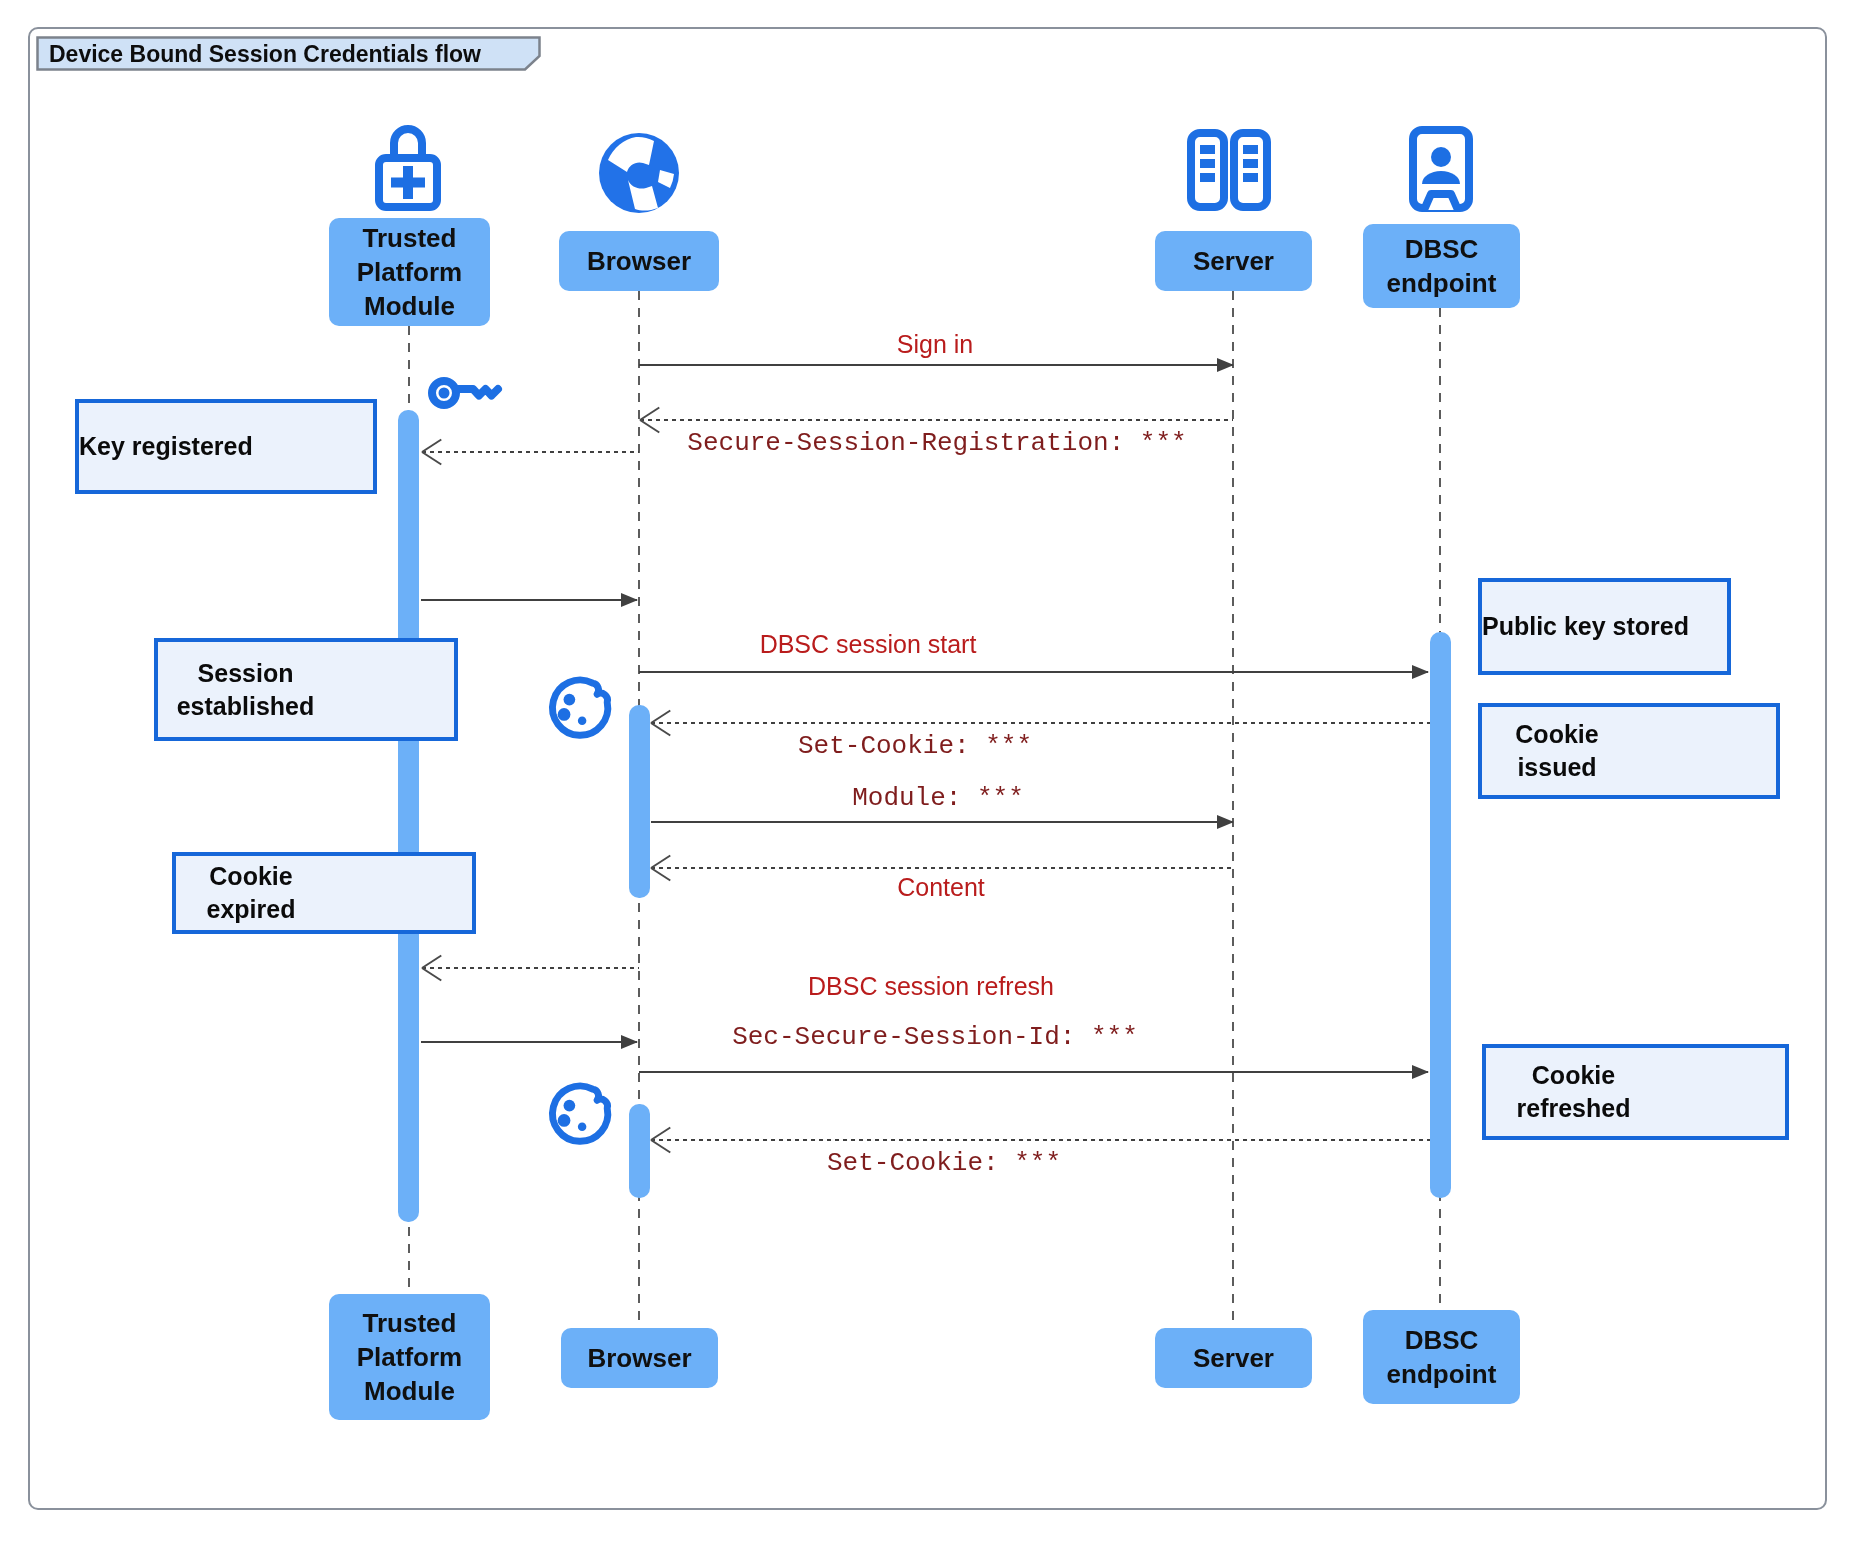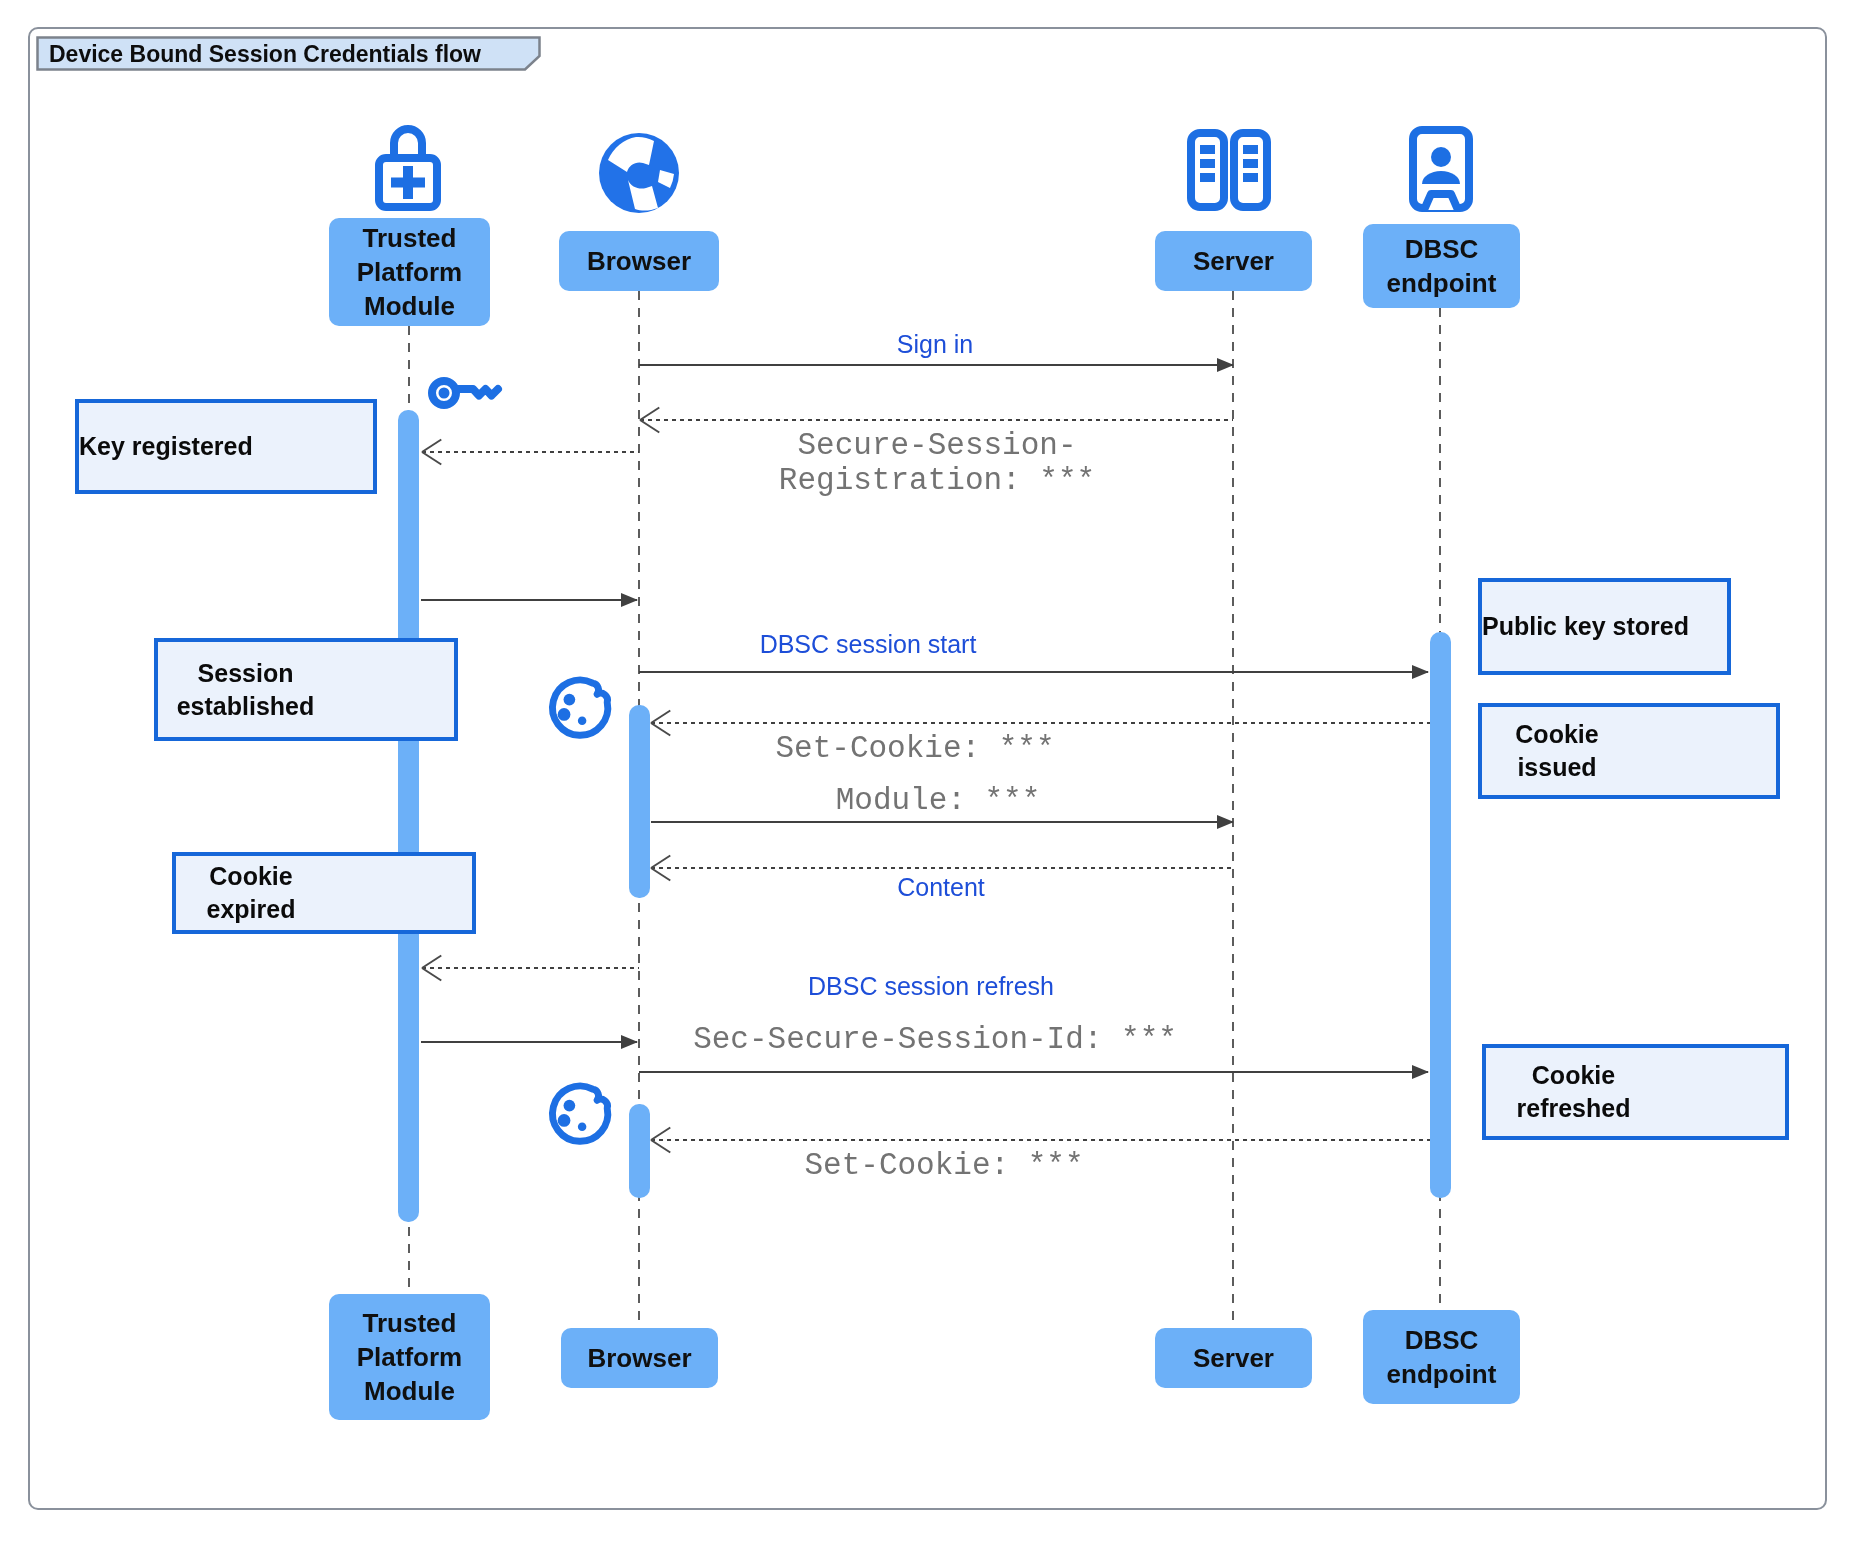--- a/index.html
+++ b/index.html
@@ -20,22 +20,22 @@
   .actor-box{position:absolute;background:#6cb0f8;border-radius:10px;
              display:flex;align-items:center;justify-content:center;text-align:center;
              font-weight:bold;font-size:26px;line-height:34px;color:#101010;}
   
   .note-box{position:absolute;background:#ebf2fc;border:4px solid #1667d9;
             display:flex;align-items:center;text-align:center;
             font-weight:bold;font-size:25px;line-height:33px;color:#0b0b0b;box-sizing:border-box;}
   .note-box .wrap2{display:block;width:150px;}
   .note-box .wrap2.w170{width:175px;}
   
-  .msg{position:absolute;width:520px;text-align:center;font-size:25px;color:#1d4ed8;}
-  .msg.mono{font-family:"Liberation Mono",monospace;font-size:31px;color:#737373;}
+  .msg{position:absolute;width:520px;text-align:center;font-size:25px;color:#b91c1c;}
+  .msg.mono{font-family:"Liberation Mono",monospace;font-size:26px;color:#7f1d1d;}
   
   .aline-solid{position:absolute;height:0;border-top:2px solid #404040;}
   .aline-dashed{position:absolute;height:2px;
       background:repeating-linear-gradient(90deg,#404040 0 4px,transparent 4px 8px);}
   .head-right{position:absolute;width:0;height:0;border-left:17px solid #404040;
               border-top:7px solid transparent;border-bottom:7px solid transparent;}
   .chev-left{position:absolute;width:24px;height:30px;}
   .chev-left::before,.chev-left::after{content:"";position:absolute;left:0;top:14px;width:23px;height:2px;
               background:#4a4a4a;transform-origin:0 50%;}
   .chev-left::before{transform:rotate(-33deg);}

